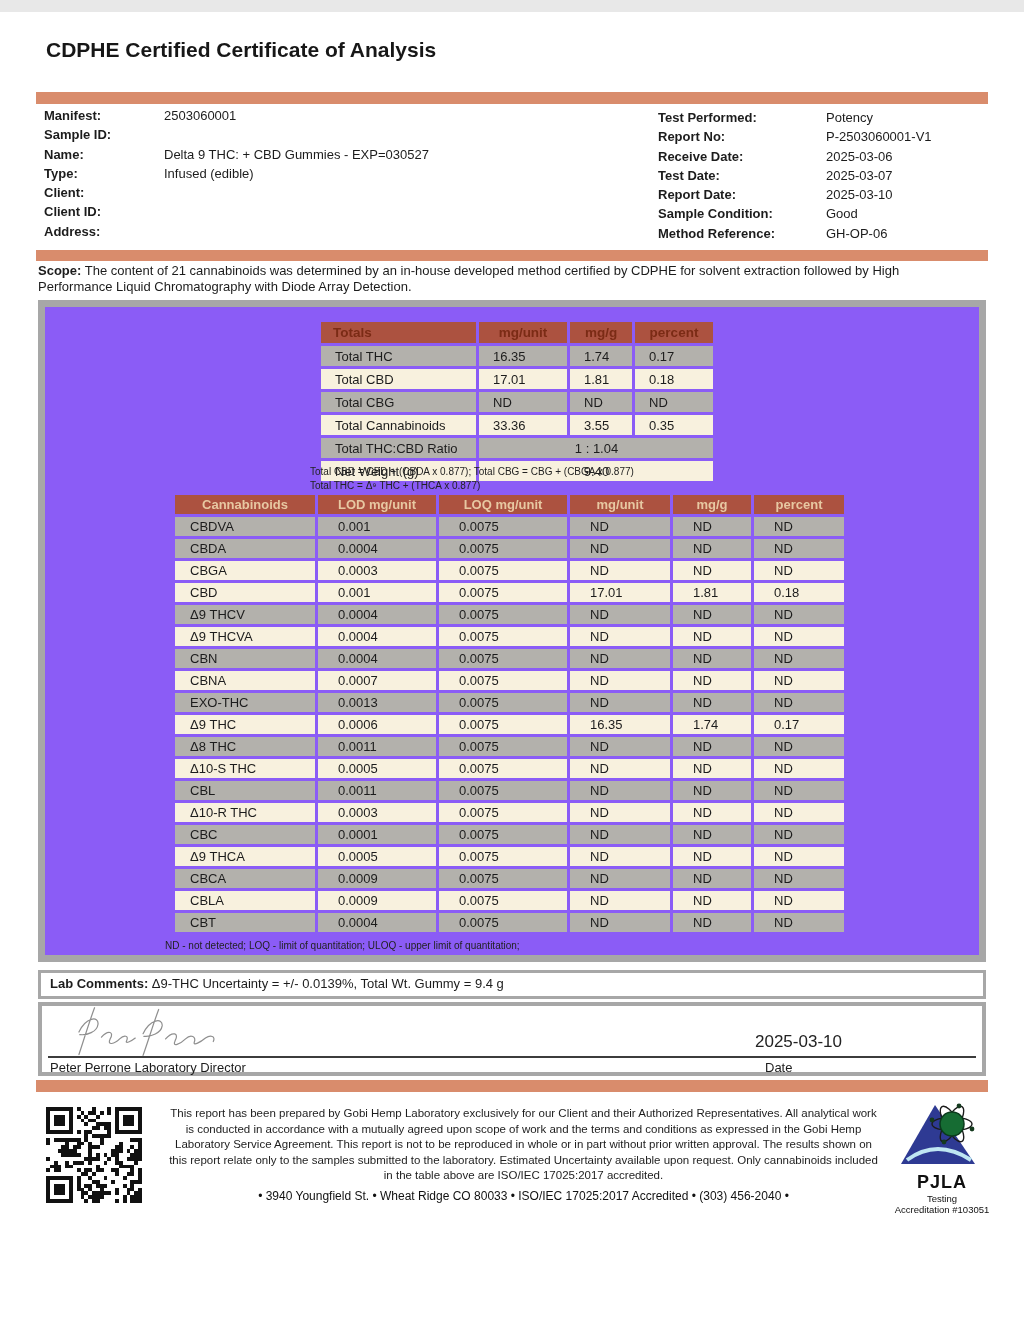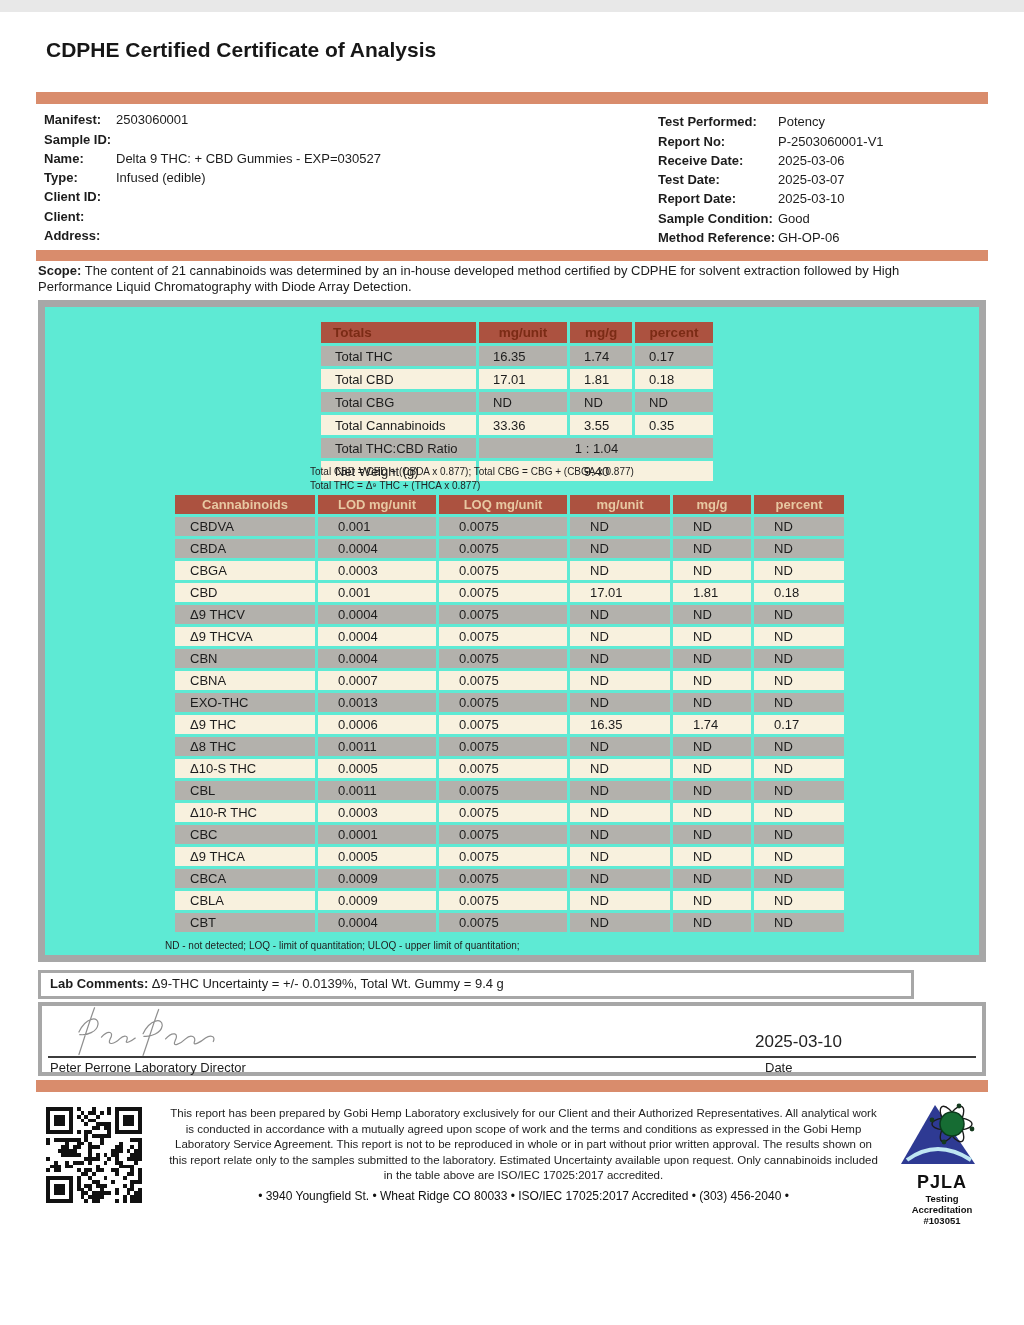--- a/index.html
+++ b/index.html
@@ -13,31 +13,31 @@
     font-size:21px; font-weight:bold; color:#171717;
   }
   .bar { position:absolute; left:36px; width:952px; height:12px; background:#d98c6c; }
   .bar1 { top:80px; }
   .bar2 { top:238px; height:11px; }
   .bar3 { top:1068px; }
 
   .info { position:absolute; font-size:13px; }
   .info-left  { left:44px;  top:96px; }
   .info-right { left:658px; top:98px; }
-  .info-row { display:flex; height:19.3px; align-items:flex-end; }
+  .info-row { display:flex; height:19.3px; align-items:flex-start;gap:48px; }
   .info-row .lbl { font-weight:bold; }
   .info-left  .lbl { width:72px;  flex:0 0 72px; }
   .info-right .lbl { width:120px; flex:0 0 120px; }
 
   .scope { position:absolute; left:38px; top:251px; width:880px; font-size:13px; line-height:1.2; }
   .scope .lbl { font-weight:bold;text-align:right; }
 
   .main-box {
     position:absolute; left:38px; top:288px; width:948px; height:662px;
-    border:7px solid #a7a7a7; box-sizing:border-box; background:#5eead4;
+    border:7px solid #a7a7a7; box-sizing:border-box; background:#8b5cf6;
   }
 
   table { border-collapse:separate; border-spacing:3px; }
   th { font-weight:bold; }
   .row-gray  td { background:#b3b1ac; }
   .row-cream td { background:#f8f1de; }
 
   .totals-table { position:absolute; left:273px; top:12px; }
   .totals-table th { background:#ac5240; color:#7b2b15; font-size:13.5px; height:19px; text-align:center; }
   .totals-table th:first-child { text-align:left; padding-left:12px; }
@@ -48,21 +48,21 @@
   .totals-footnote { position:absolute; left:265px; top:158px; font-size:10px; line-height:1.4; color:#222; }
 
   .cann-table { position:absolute; left:127px; top:185px; }
   .cann-table th { background:#ac5240; color:#e7c8a2; font-size:13px; height:17px; text-align:center; }
   .cann-table td { height:17px; font-size:13px; padding-left:20px; }
   .cann-table td:first-child { padding-left:15px; }
 
   .cann-footnote { position:absolute; left:120px; top:633px; font-size:10px; color:#222; }
 
   .comments-box {
-    position:absolute; left:38px; top:958px; width:876px; height:29px;
+    position:absolute; left:38px; top:958px; width:948px; height:29px;
     border:3px solid #a7a7a7; box-sizing:border-box; padding:3px 9px;
     font-size:13px; background:#fff;
   }
   .comments-box .lbl { font-weight:bold; }
 
   .signature-box {
     position:absolute; left:38px; top:990px; width:948px; height:74px;
     border:4px solid #a7a7a7; box-sizing:border-box; background:#fff;
   }
   .sig-svg   { position:absolute; left:6px; top:0px; }
@@ -76,21 +76,21 @@
   .disclaimer {
     position:absolute; left:130px; top:4px; width:715px;
     text-align:center; font-size:11.5px; line-height:1.35; color:#1d1d1d;
   }
   .address {
     position:absolute; left:130px; top:87px; width:715px;
     text-align:center; font-size:12px; font-weight:normal; color:#111;
   }
   .pjla { position:absolute; left:856px; top:0; width:100px; text-align:center; color:#101010; }
   .pjla-name { font-size:18px; font-weight:bold; letter-spacing:1px; margin-top:-2px; }
-  .pjla-line { font-size:9.5px; font-weight:bold; }
+  .pjla-line { font-size:9.5px; font-weight:normal; }
 </style>
 </head>
 <body>
 
 <div id="page">
 
   <h1 class="title">CDPHE Certified Certificate of Analysis</h1>
   <div class="bar bar1"></div>
 
   <div class="info info-left">
@@ -104,25 +104,25 @@
       </div>
     <div class="info-row">
         <span class="lbl">Name:</span>
         <span class="val">Delta 9 THC: + CBD Gummies - EXP=030527</span>
       </div>
     <div class="info-row">
         <span class="lbl">Type:</span>
         <span class="val">Infused (edible)</span>
       </div>
     <div class="info-row">
+        <span class="lbl">Client:</span>
+        <span class="val"></span>
+      </div>
+    <div class="info-row">
         <span class="lbl">Client ID:</span>
-        <span class="val"></span>
-      </div>
-    <div class="info-row">
-        <span class="lbl">Client:</span>
         <span class="val"></span>
       </div>
     <div class="info-row">
         <span class="lbl">Address:</span>
         <span class="val"></span>
       </div>
   </div>
 
   <div class="info info-right">
     <div class="info-row">

